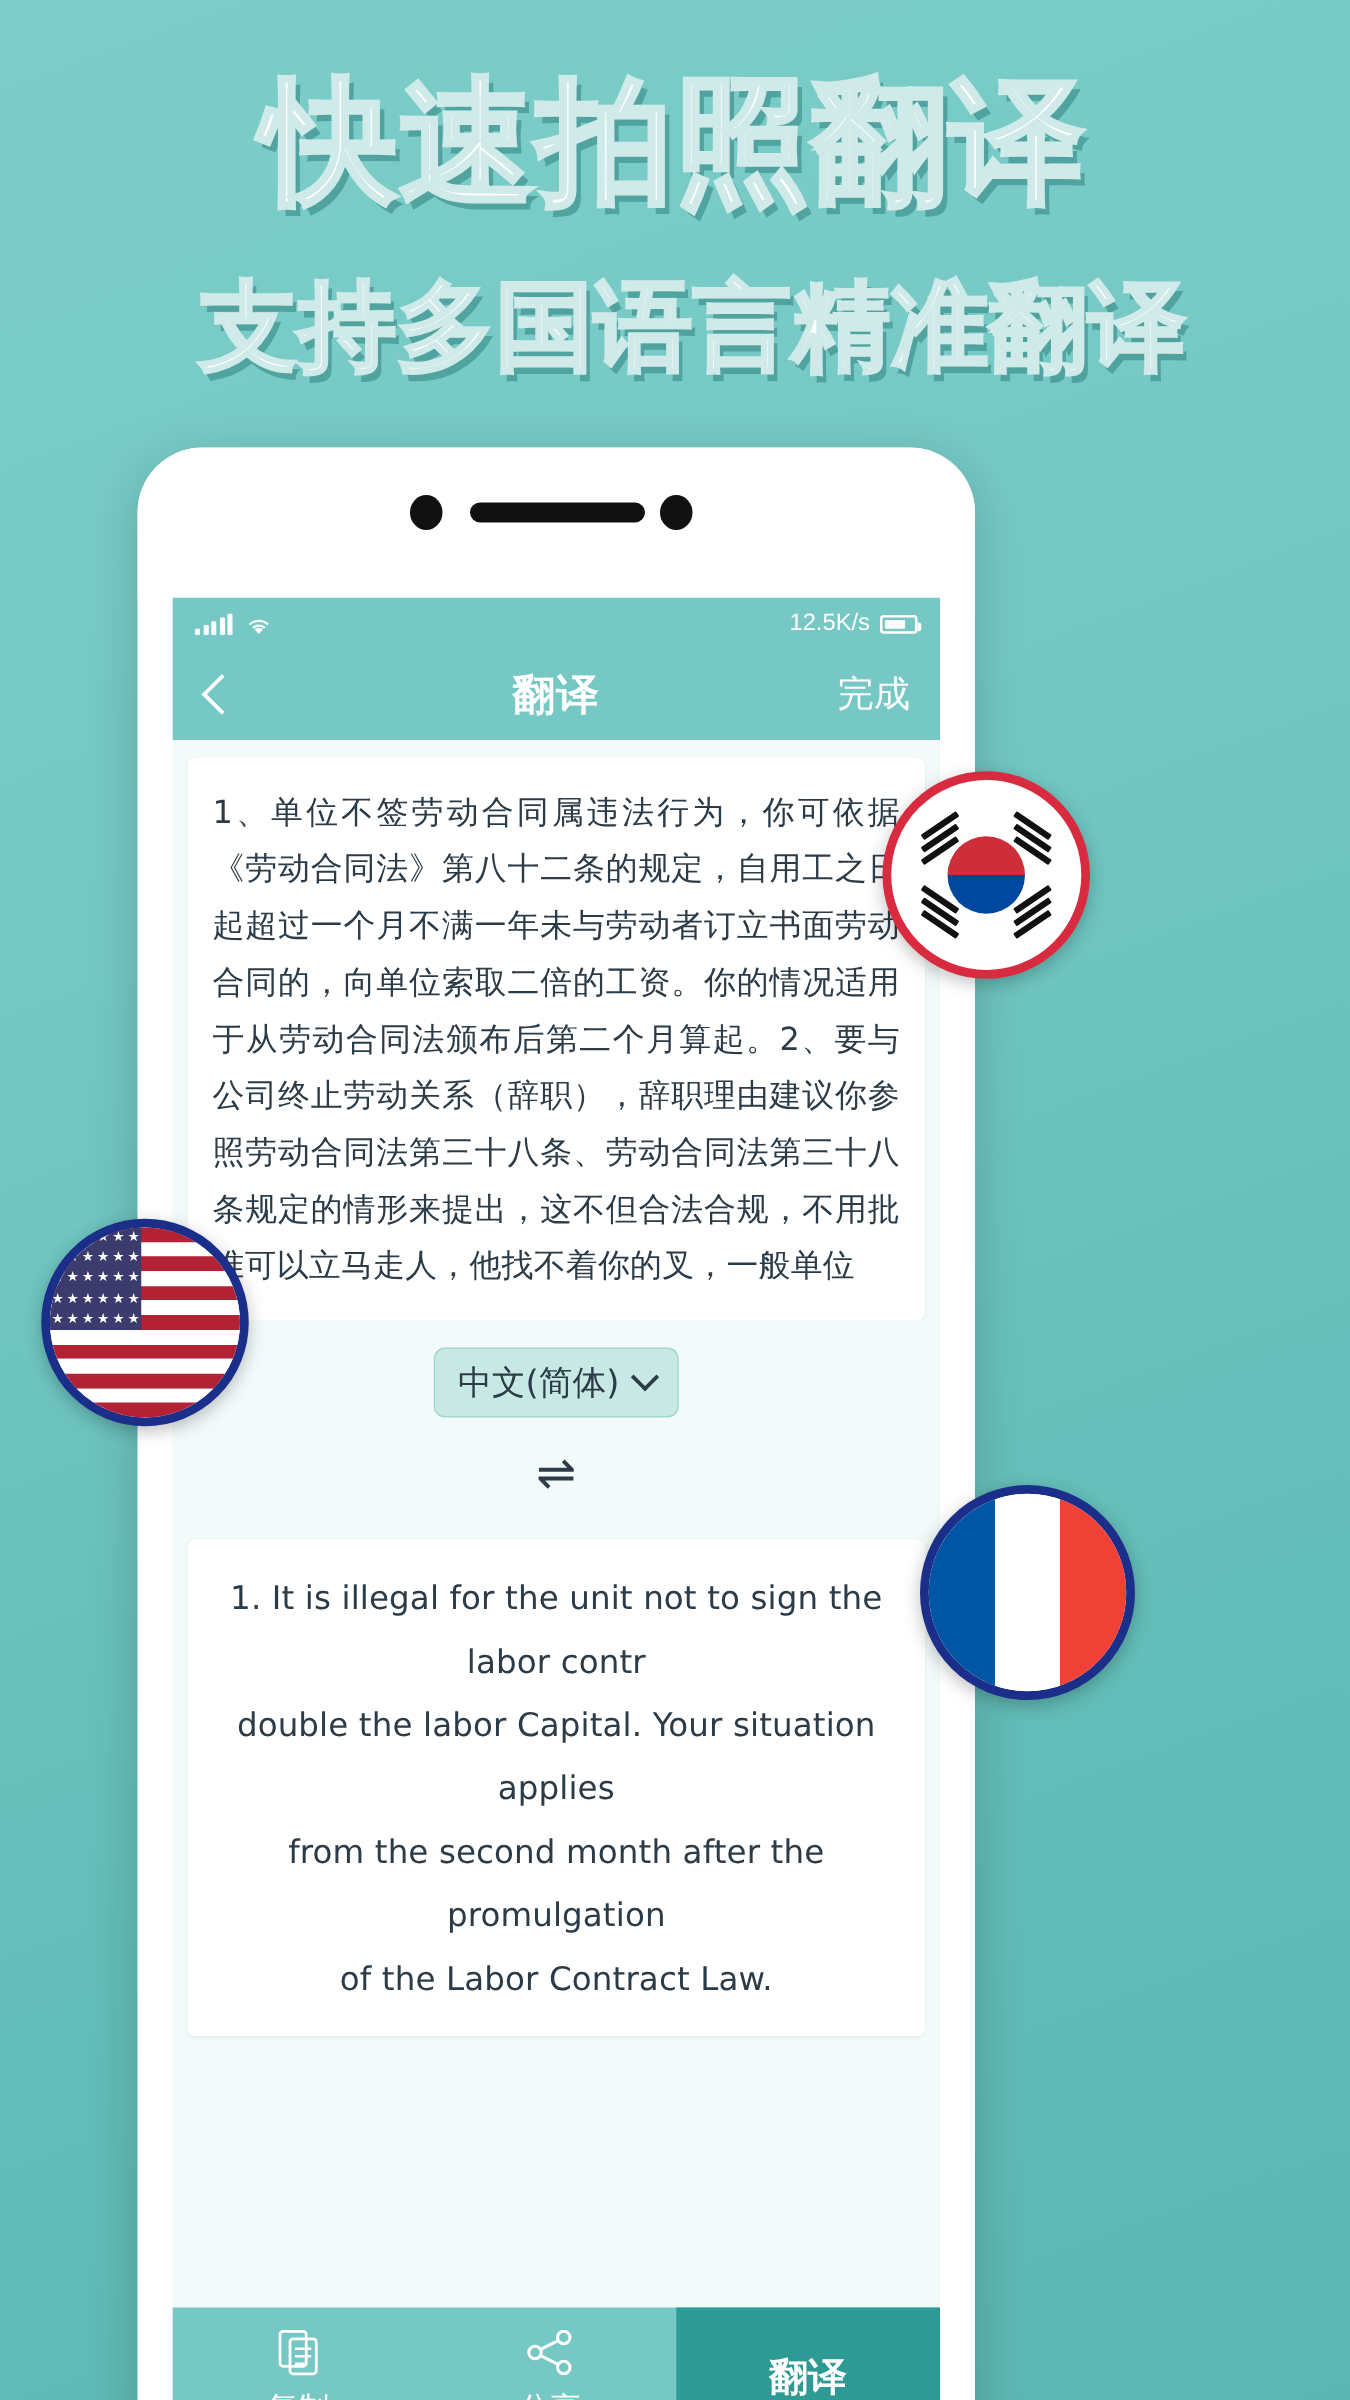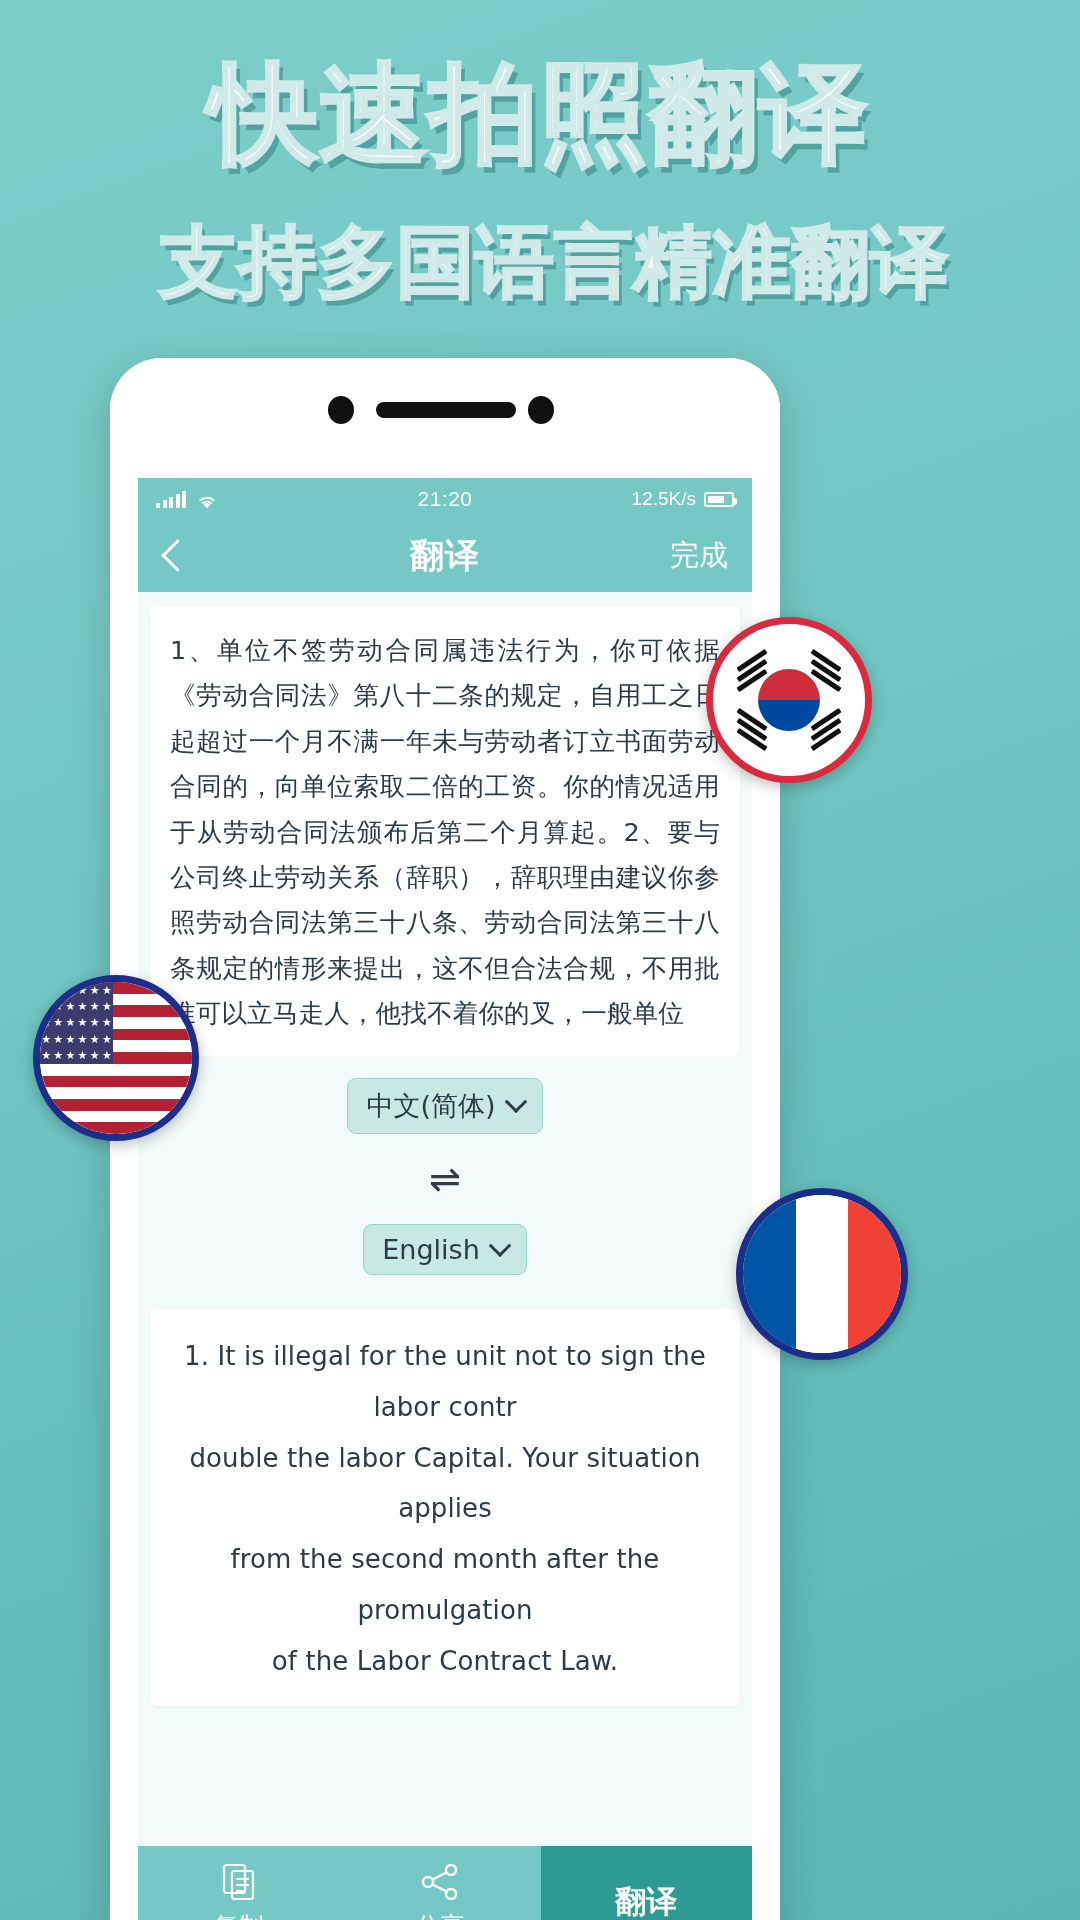--- a/index.html
+++ b/index.html
@@ -184,21 +184,20 @@
             <i></i>
           </span>
         <span class="wifi">
           <svg width="22" height="17" viewBox="0 0 22 17">
             <path d="M11 15.2 L7.6 11.4 A5.2 5.2 0 0 1 14.4 11.4 Z" fill="#fff"></path>
             <path d="M3.6 7.6 A11 11 0 0 1 18.4 7.6" stroke="#fff" stroke-width="1.8" fill="none"></path>
             <path d="M6.2 10.3 A7.4 7.4 0 0 1 15.8 10.3" stroke="#fff" stroke-width="1.8" fill="none"></path>
           </svg>
         </span>
       </div>
-      <div class="sb-time">21:20</div>
       <div class="sb-right">
         <span>12.5K/s</span>
         <span class="battery">
             <i></i>
           </span>
       </div>
     </div>
 
     <div class="appbar">
       <span class="back-chev"></span>
@@ -209,24 +208,20 @@
     <div class="card">
       <div class="src-text">1、单位不签劳动合同属违法行为，你可依据《劳动合同法》第八十二条的规定，自用工之日起超过一个月不满一年未与劳动者订立书面劳动合同的，向单位索取二倍的工资。你的情况适用于从劳动合同法颁布后第二个月算起。2、要与公司终止劳动关系（辞职），辞职理由建议你参照劳动合同法第三十八条、劳动合同法第三十八条规定的情形来提出，这不但合法合规，不用批准可以立马走人，他找不着你的叉，一般单位</div>
     </div>
 
     <div class="langbar">
       <div class="lang-pill">
         <span>中文(简体)</span>
         <span class="chev-d"></span>
       </div>
       <span class="swap-ico">⇌</span>
-      <div class="lang-pill">
-        <span>English</span>
-        <span class="chev-d"></span>
-      </div>
     </div>
 
     <div class="card">
       <div class="out-text">
         <div>1. It is illegal for the unit not to sign the labor contr</div>
         <div>double the labor Capital. Your situation applies</div>
         <div>from the second month after the promulgation</div>
         <div>of the Labor Contract Law.</div>
       </div>
     </div>

